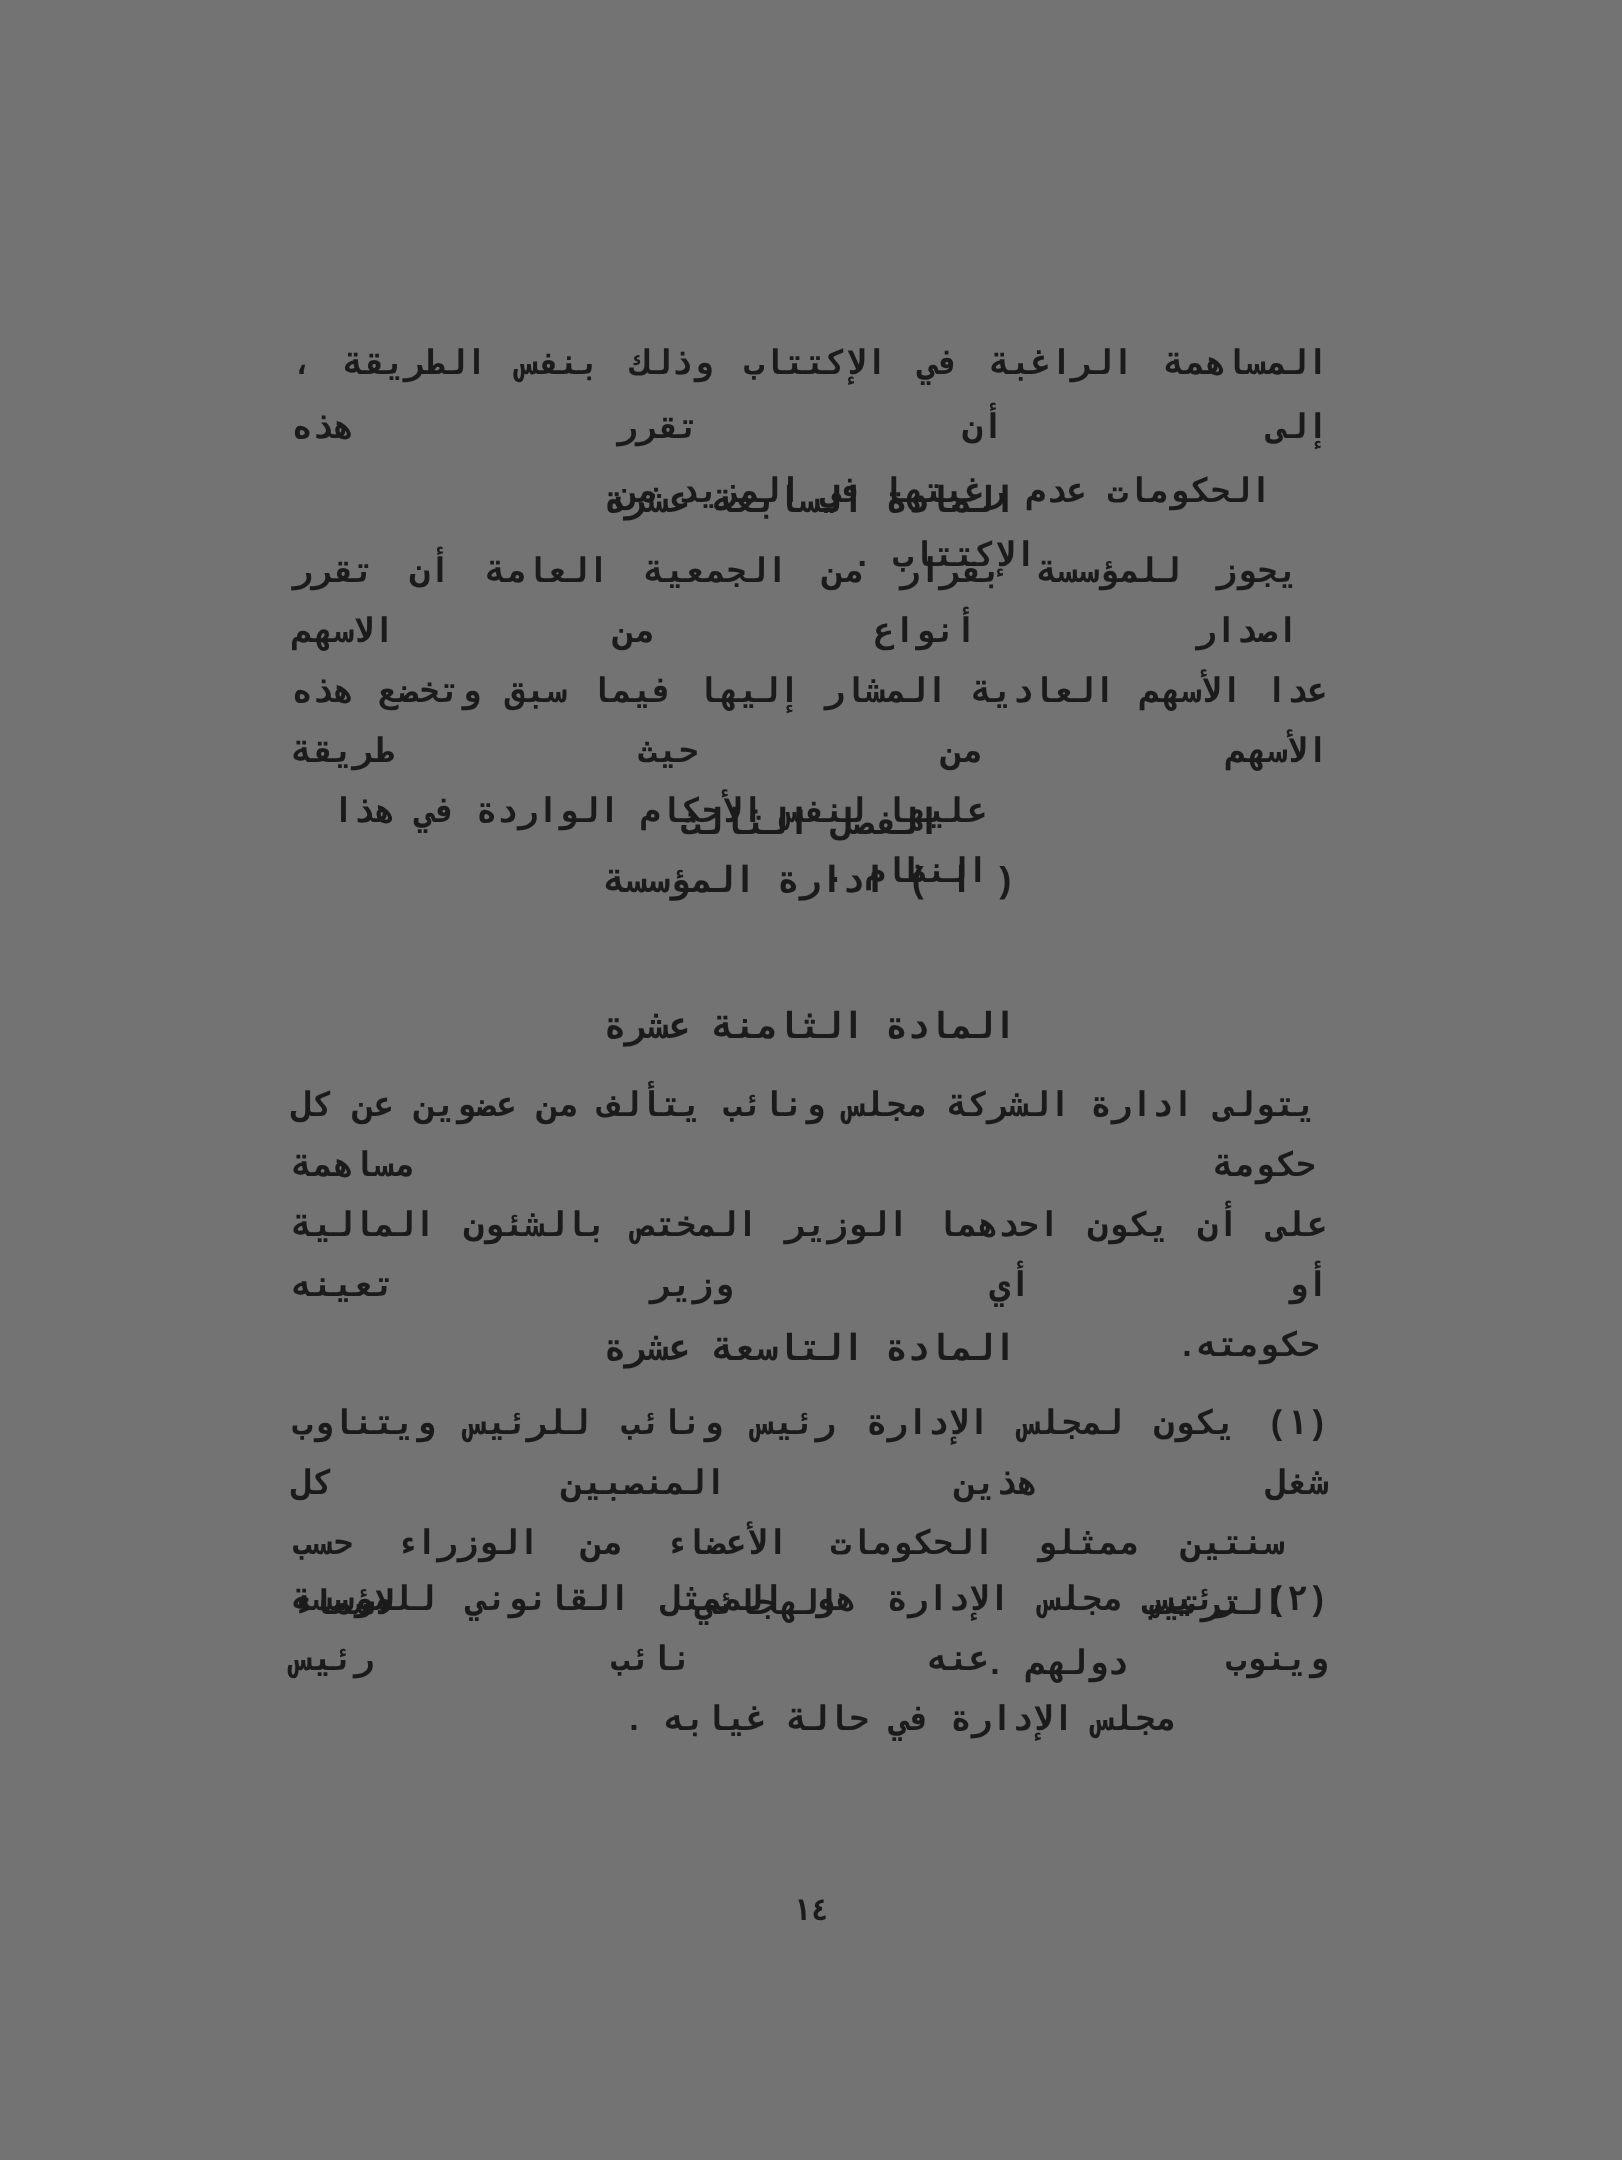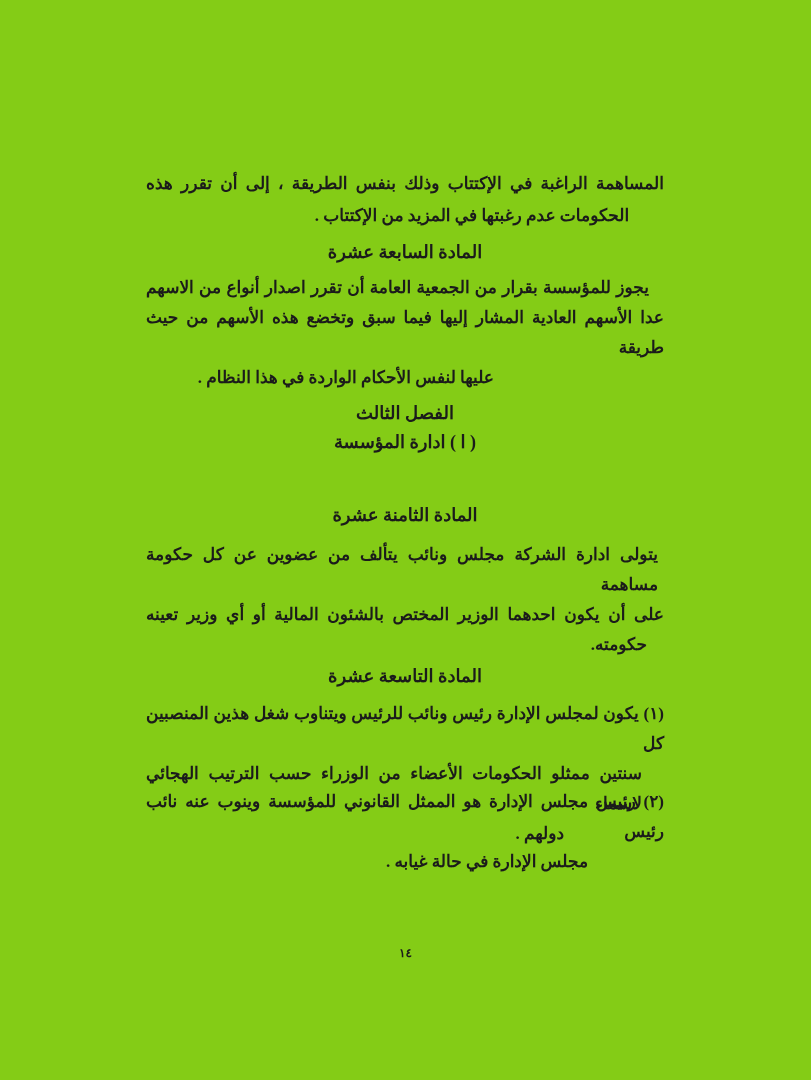--- a/index.html
+++ b/index.html
@@ -5,23 +5,23 @@
   html, body {
     margin: 0;
     padding: 0;
     background: #e8e8e8;
   }
   .page {
     position: relative;
     width: 811px;
     height: 1080px;
     margin: 0 auto;
-    background: #84cc16;
+    background: #737373;
     overflow: hidden;
-    font-family: Liberation Serif, serif;
+    font-family: Liberation Mono, monospace;
     color: #1b1b1b;
     direction: rtl;
   }
   .col {
     position: absolute;
     left: 146px;
     top: 0;
     width: 518px;
     height: 100%;
     direction: rtl;
@@ -57,21 +57,21 @@
     font-weight: 700;
     line-height: 24px;
     direction: rtl;
   }
   .pagenum {
     position: absolute;
     left: 0;
     right: 0;
     top: 946px;
     text-align: center;
-    font-size: 12px;
+    font-size: 15px;
     font-weight: 700;
     direction: rtl;
   }
 </style>
 </head>
 <body>
 
 <div class="page">
   <div class="col">
 
@@ -87,21 +87,21 @@
       <div class="ln short" style="margin-right:170px">عليها لنفس الأحكام الواردة في هذا النظام .</div>
     </div>
 
     <div class="heading" style="top:401px">الفصل الثالث</div>
     <div class="heading" style="top:430px">( ا ) ادارة المؤسسة</div>
 
     <div class="heading" style="top:503px">المادة الثامنة عشرة</div>
     <div class="block" style="top:540px">
       <div class="ln just" style="padding-right:6px">يتولى ادارة الشركة مجلس ونائب يتألف من عضوين عن كل حكومة مساهمة</div>
       <div class="ln just">على أن يكون احدهما الوزير المختص بالشئون المالية أو أي وزير تعينه</div>
-      <div class="ln short" style="margin-right:17px">حكومته.</div>
+      <div class="ln short" style="margin-right:4px">حكومته.</div>
     </div>
 
     <div class="heading" style="top:664px">المادة التاسعة عشرة</div>
     <div class="block" style="top:699px">
       <div class="ln just">(١) يكون لمجلس الإدارة رئيس ونائب للرئيس ويتناوب شغل هذين المنصبين كل</div>
       <div class="ln just" style="padding-right:22px">سنتين ممثلو الحكومات الأعضاء من الوزراء حسب الترتيب الهجائي لاسماء</div>
       <div class="ln short" style="margin-right:100px">دولهم .</div>
     </div>
     <div class="block" style="top:787px">
       <div class="ln just">(٢) رئيس مجلس الإدارة هو الممثل القانوني للمؤسسة وينوب عنه نائب رئيس</div>

